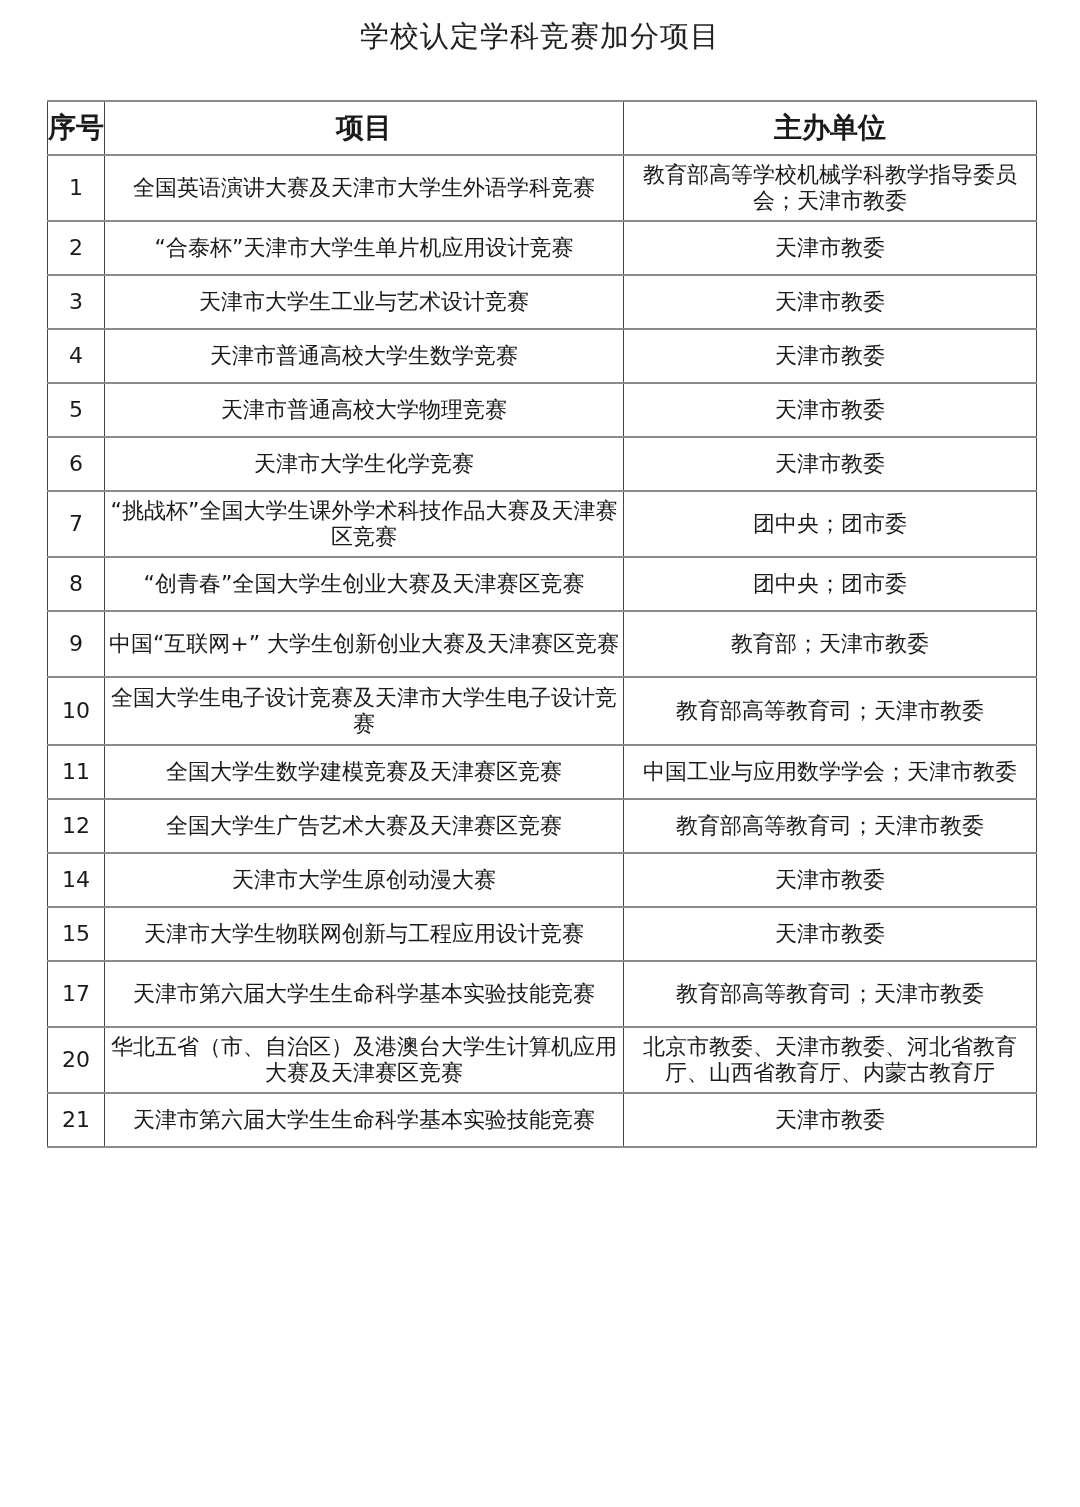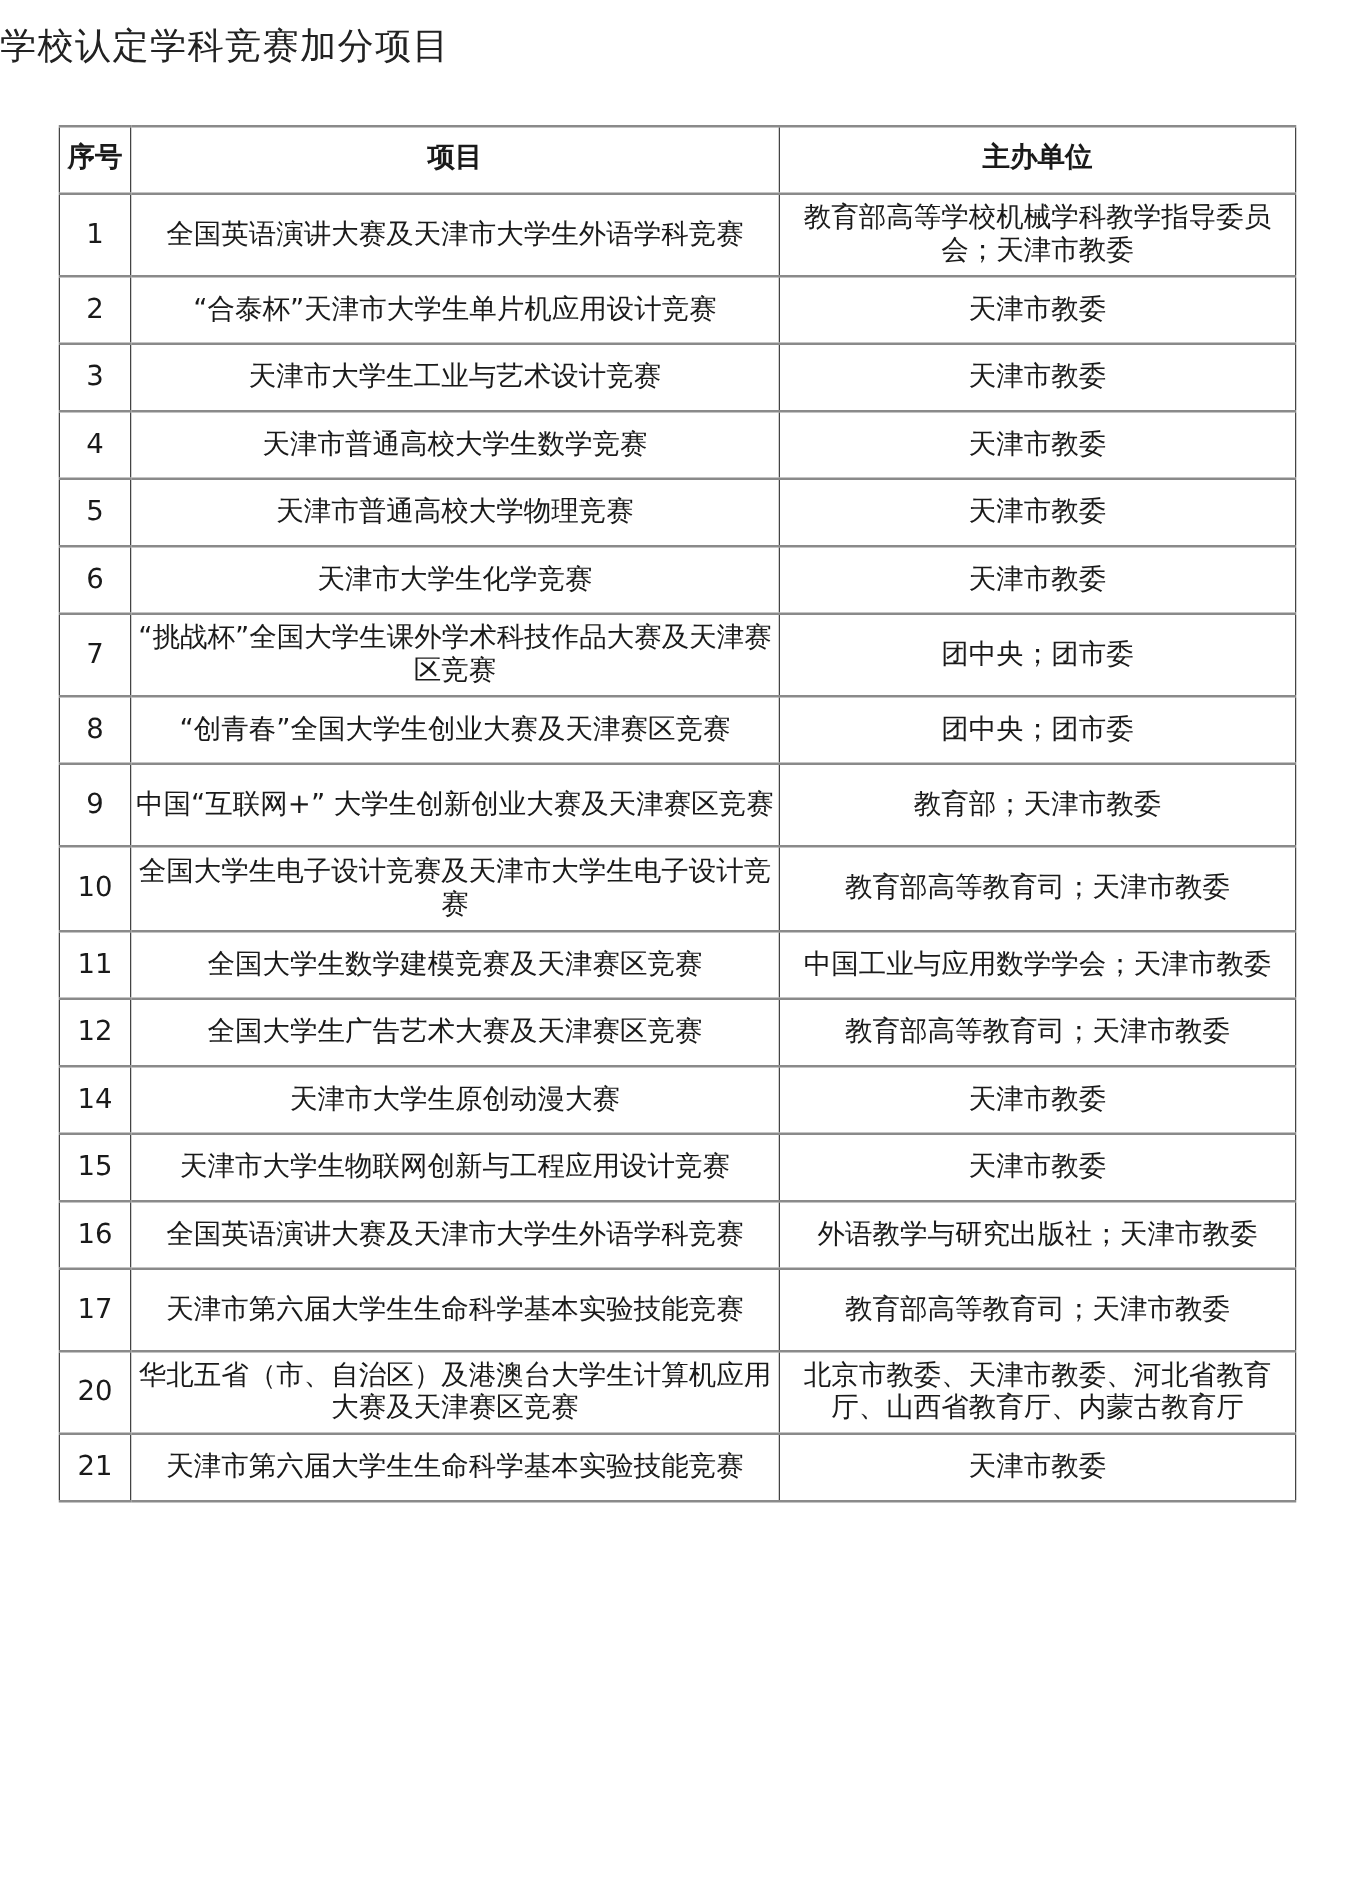--- a/index.html
+++ b/index.html
@@ -3,35 +3,35 @@
 <meta charset="utf-8">
 <style>
   html, body { margin: 0; padding: 0; background: #ffffff; }
   body {
     width: 1080px; height: 1507px; position: relative; overflow: hidden;
     font-family: "DejaVu Sans", "Liberation Sans", sans-serif;
     color: #1a1a1a;
   }
   .title {
     position: absolute; left: 0; top: 14px; width: 1080px;
-    font-size: 29px; line-height: 44px; color: #222;
+    text-align: center; font-size: 29px; line-height: 44px; color: #222;
     letter-spacing: 1px;
   }
   table.grid {
     position: absolute; left: 47px; top: 100px;
     width: 989px; border-collapse: collapse; table-layout: fixed;
   }
   table.grid td, table.grid th {
     border-left: 1px solid #444; border-right: 1px solid #444;
     border-top: 2px solid #8a8a8a; border-bottom: 2px solid #8a8a8a;
     text-align: center; vertical-align: middle;
     padding: 0; font-weight: normal; font-size: 22px; line-height: 26px;
     overflow: hidden; white-space: normal; word-break: break-all;
   }
-  table.grid th { font-weight: bold; font-size: 22px; font-family: Liberation Mono, monospace; }
+  table.grid th { font-weight: bold; font-size: 28px; }
   col.c-num { width: 57px; }
   col.c-item { width: 519px; }
   col.c-org { width: 413px; }
   .num { font-size: 22px; }
   tr.h55 td, tr.h55 th { height: 52px; }
   tr.h56 td { height: 52px; }
   tr.h66 td { height: 64px; }
   tr.h70 td { height: 66px; }
 </style>
 </head>
@@ -114,25 +114,20 @@
   <tr class="h56">
     <td class="num">14</td>
     <td>天津市大学生原创动漫大赛</td>
     <td>天津市教委</td>
   </tr>
   <tr class="h56">
     <td class="num">15</td>
     <td>天津市大学生物联网创新与工程应用设计竞赛</td>
     <td>天津市教委</td>
   </tr>
-  <tr class="h56">
-    <td class="num">16</td>
-    <td>全国英语演讲大赛及天津市大学生外语学科竞赛</td>
-    <td>外语教学与研究出版社；天津市教委</td>
-  </tr>
   <tr class="h66">
     <td class="num">17</td>
     <td>天津市第六届大学生生命科学基本实验技能竞赛</td>
     <td>教育部高等教育司；天津市教委</td>
   </tr>
   <tr class="h66">
     <td class="num">20</td>
     <td>华北五省（市、自治区）及港澳台大学生计算机应用大赛及天津赛区竞赛</td>
     <td>北京市教委、天津市教委、河北省教育厅、山西省教育厅、内蒙古教育厅</td>
   </tr>

